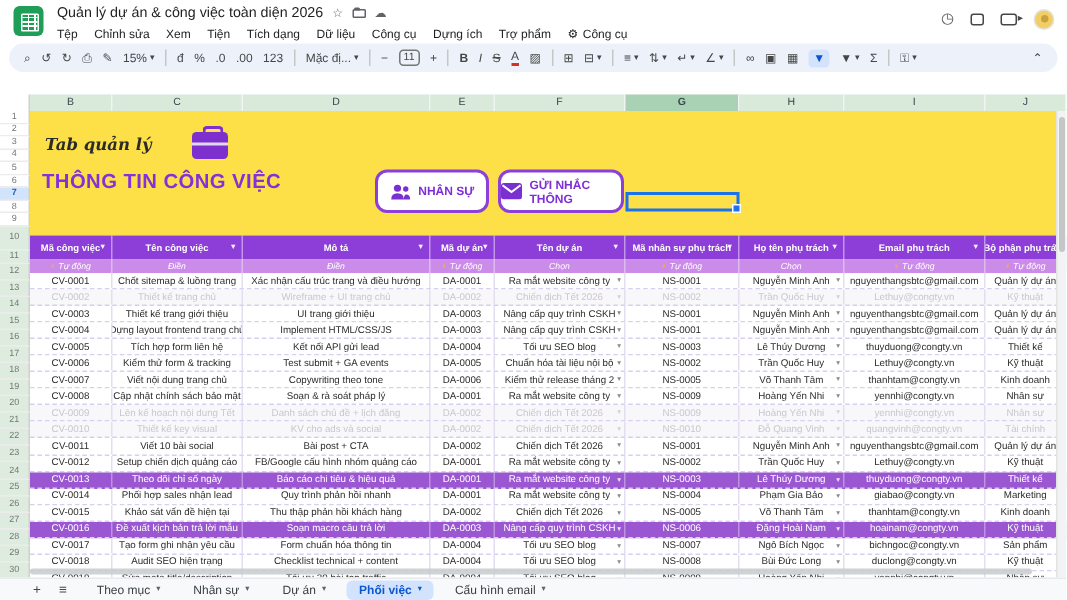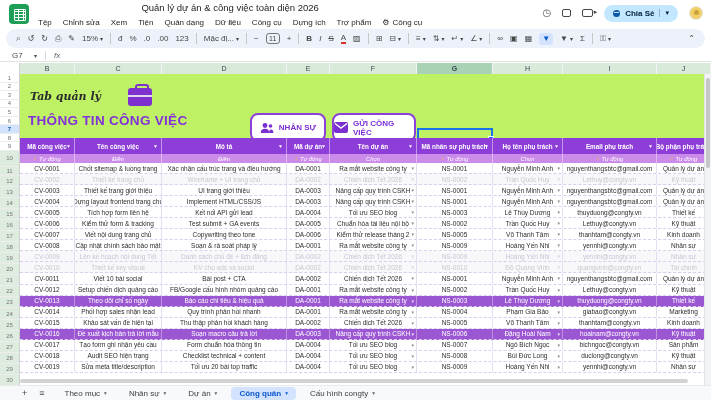--- a/index.html
+++ b/index.html
@@ -8,21 +8,21 @@
          font-family:"Liberation Sans","DejaVu Sans",sans-serif;color:#202124;background:#fff;}
 
   
   .titlebar{position:absolute;left:0;top:0;width:711px;height:28px;display:flex;align-items:flex-start;}
   .logo{position:absolute;left:9px;top:4px;width:20px;height:20px;background:#1e9e57;border-radius:4px;}
   .logo::after{content:"";position:absolute;left:5px;top:5px;width:10px;height:10px;
     background:linear-gradient(#fff,#fff);
     -webkit-mask:none;border:1.5px solid #fff;border-radius:1px;
     background:repeating-linear-gradient(0deg,transparent 0 2px,#fff 2px 3px),repeating-linear-gradient(90deg,transparent 0 3.5px,#fff 3.5px 4.5px);}
   .title-block{position:absolute;left:38px;top:2px;}
-  .title-row{display:flex;align-items:center;gap:6px;height:13px;flex-direction:column;}
+  .title-row{display:flex;align-items:center;gap:6px;height:13px;}
   .doc-title{font-size:9.5px;color:#1f1f1f;}
   .tb-ico{font-size:8px;color:#5f6368;line-height:1;}
   .folder-ico{width:9px;height:6px;border:1px solid #5f6368;border-radius:1px;position:relative;display:inline-block;}
   .folder-ico::before{content:"";position:absolute;left:0;top:-2px;width:4px;height:2px;background:#5f6368;border-radius:1px 1px 0 0;}
   .menubar{display:flex;gap:11px;margin-top:3px;font-size:8px;color:#1f1f1f;}
   .menubar span{cursor:default;}
   .menu-ext{display:flex;align-items:center;gap:3px;}
   .titlebar-right{position:absolute;right:8px;top:3px;display:flex;align-items:center;gap:11px;height:20px;}
   .share{display:flex;align-items:center;gap:5px;background:#c2e7ff;border:none;border-radius:9px;
          height:17px;padding:0 9px;font-size:8px;font-weight:bold;color:#001d35;font-family:inherit;}
@@ -60,21 +60,21 @@
   .colh{height:11px;display:flex;align-items:center;justify-content:center;font-size:7px;color:#37474f;
         background:#d9e9da;border-right:1px solid #f1f3f4;}
   .colh.sel{background:#a9d2b4;font-weight:bold;}
   .rowheaders{position:absolute;left:0;top:11px;width:20px;}
   .rowh{width:20px;display:flex;align-items:center;justify-content:center;font-size:6px;color:#757575;
         background:#fff;border-bottom:1px solid #ececec;border-right:1px solid #d0d0d0;}
   .rowh.green{background:#ddecde;}
   .rowh.sel{background:#d2e3fc;color:#1a5fb4;font-weight:bold;}
 
   .content{position:absolute;left:20px;top:11px;width:691px;height:311px;overflow:hidden;}
-  .decor{position:relative;width:691px;height:64px;background:#bef264;}
+  .decor{position:relative;width:691px;height:83px;background:#fde047;}
   .script-title{position:absolute;left:10px;top:16px;font-family:"DejaVu Serif",serif;font-style:italic;font-weight:bold;font-size:11px;color:#2b2b2b;}
   .briefcase{position:absolute;left:108px;top:14px;width:24px;height:18px;background:#7e30cf;border-radius:3px;}
   .briefcase::before{content:"";position:absolute;left:7px;top:-4px;width:10px;height:4px;border:2px solid #7e30cf;border-bottom:none;border-radius:3px 3px 0 0;}
   .briefcase::after{content:"";position:absolute;left:0;top:7px;width:24px;height:2px;background:#f4f3f6;opacity:.85;}
   .big-title{position:absolute;left:8px;top:39px;font-size:13.5px;font-weight:bold;letter-spacing:.3px;color:#8331d8;}
   .dbtn{position:absolute;top:39px;height:29px;background:#fff;border:2px solid #8d3fd9;border-radius:8px;
         display:flex;align-items:center;justify-content:center;gap:5px;font-size:8px;font-weight:bold;color:#7e2fd6;}
   .dbtn svg{flex:0 0 auto;}
   .selbox{position:absolute;left:397px;top:54px;width:76px;height:13px;border:2px solid #1a73e8;}
   .selbox::after{content:"";position:absolute;right:-3px;bottom:-3px;width:4px;height:4px;background:#1a73e8;border:1px solid #fff;}
@@ -124,40 +124,35 @@
         <span class="doc-title">Quản lý dự án &amp; công việc toàn diện 2026</span>
         <span class="tb-ico">☆</span>
         <span class="folder-ico"></span>
         <span class="tb-ico">☁</span>
       </div>
       <nav class="menubar" id="menubar">
           <span>Tệp</span>
           <span>Chỉnh sửa</span>
           <span>Xem</span>
           <span>Tiện</span>
-          <span>Quản dạng</span>
+          <span>Tích dạng</span>
           <span>Dữ liệu</span>
           <span>Công cụ</span>
           <span>Dựng ích</span>
           <span>Trợ phẩm</span>
           <span class="menu-ext">
             <span>⚙</span>
             <span>Công cụ</span>
           </span>
         </nav>
     </div>
     <div class="titlebar-right">
       <span class="tb-ico" style="font-size:10px">◷</span>
       <span class="cmt-ico"></span>
       <span class="cam-ico"></span>
-      <button class="share">
-        <span class="globe"></span>
-        <span>Chia Sẻ</span>
-        <span class="share-caret">▾</span>
-      </button>
       <div class="avatar"></div>
     </div>
   </div>
 
   <div class="toolbar" id="toolbar">
       <span class="ti">
         <span class="g">⌕</span>
       </span>
       <span class="ti">
         <span class="g">↺</span>
@@ -268,26 +263,20 @@
         <span class="g">Σ</span>
       </span>
       <span class="tsep"></span>
       <span class="ti">
         <span class="g">⚿</span>
         <span class="c">▾</span>
       </span>
       <span class="collapse">⌃</span>
     </div>
 
-  <div class="formulabar">
-    <span class="cellref">G7</span>
-    <span class="fb-caret">▾</span>
-    <span class="fb-div"></span>
-    <span class="fx">fx</span>
-  </div>
 
   <div class="sheet">
     <div class="colheaders" id="colheaders">
         <div class="corner"></div>
         <div class="colh" style="width: 55px;">B</div>
         <div class="colh" style="width: 87px;">C</div>
         <div class="colh" style="width: 125px;">D</div>
         <div class="colh" style="width: 43px;">E</div>
         <div class="colh" style="width: 87px;">F</div>
         <div class="colh sel" style="width: 76px;">G</div>
@@ -341,21 +330,21 @@
             <circle cx="10.5" cy="4" r="1.8" fill="#7a2fd0"></circle>
             <path d="M9 11 Q9.5 7.6 10.8 7.6 Q13.4 7.6 13.4 11 Z" fill="#7a2fd0"></path>
           </svg>
           <span>NHÂN SỰ</span>
         </div>
         <div class="dbtn" style="left:312px;width:84px;">
           <svg width="14" height="11" viewBox="0 0 14 11">
             <rect x="0" y="0" width="14" height="11" rx="2" fill="#7a2fd0"></rect>
             <path d="M1 1.5 L7 6 L13 1.5" stroke="#fff" stroke-width="1.4" fill="none"></path>
           </svg>
-          <span>GỬI CÔNG VIỆC</span>
+          <span>GỬI NHẮC THÔNG</span>
         </div>
 
         <div class="selbox"></div>
       </div>
 
       <div class="table" id="table">
           <div class="tr head" style="height: 16px;">
             <div class="td" style="width: 55px;">
               <span>Mã công việc</span>
               <span class="flt">▼</span>
@@ -1034,21 +1023,21 @@
       </span>
       <span class="stab">
         <span>Nhân sự</span>
         <span class="tc">▾</span>
       </span>
       <span class="stab">
         <span>Dự án</span>
         <span class="tc">▾</span>
       </span>
       <span class="stab active">
-        <span>Công quản</span>
+        <span>Phối việc</span>
         <span class="tc">▾</span>
       </span>
       <span class="stab">
-        <span>Cấu hình congty</span>
+        <span>Cấu hình email</span>
         <span class="tc">▾</span>
       </span>
     </div>
 </div>
 
 </body></html>

